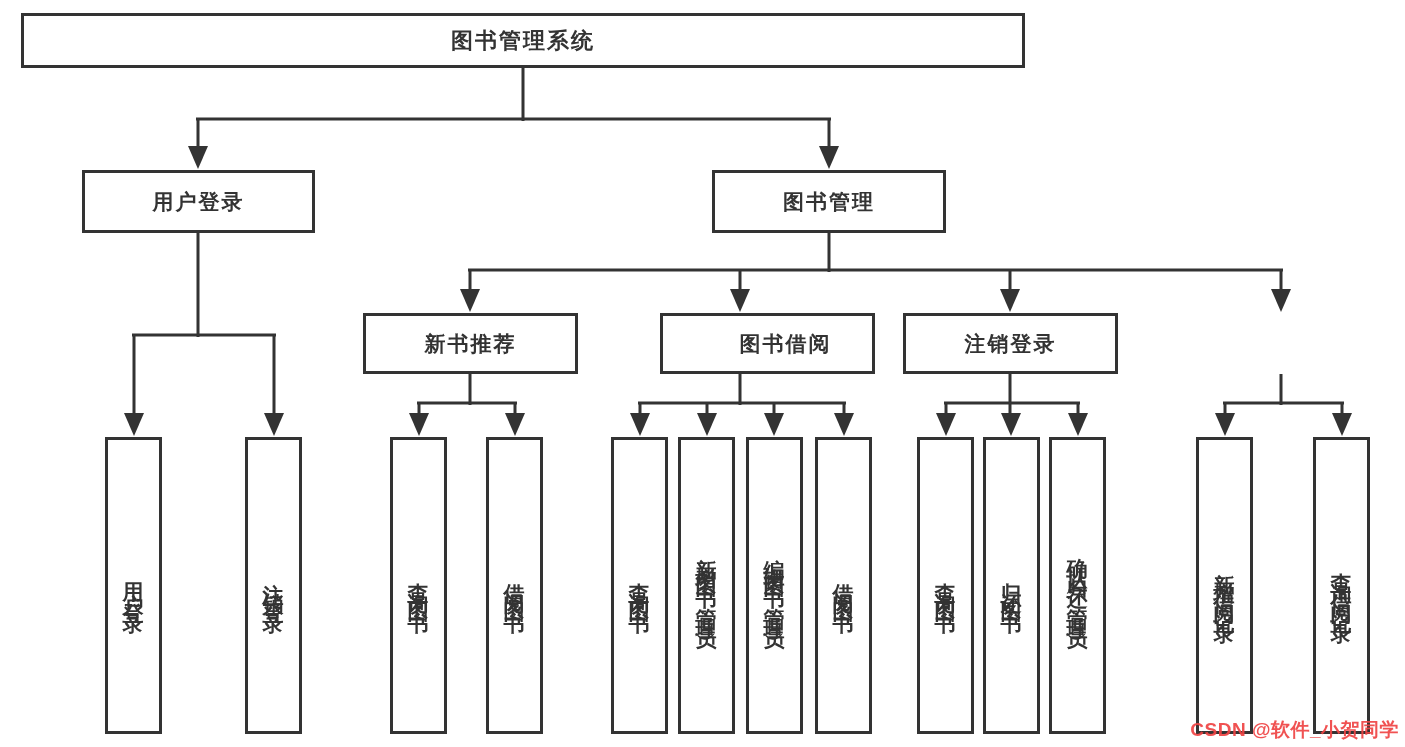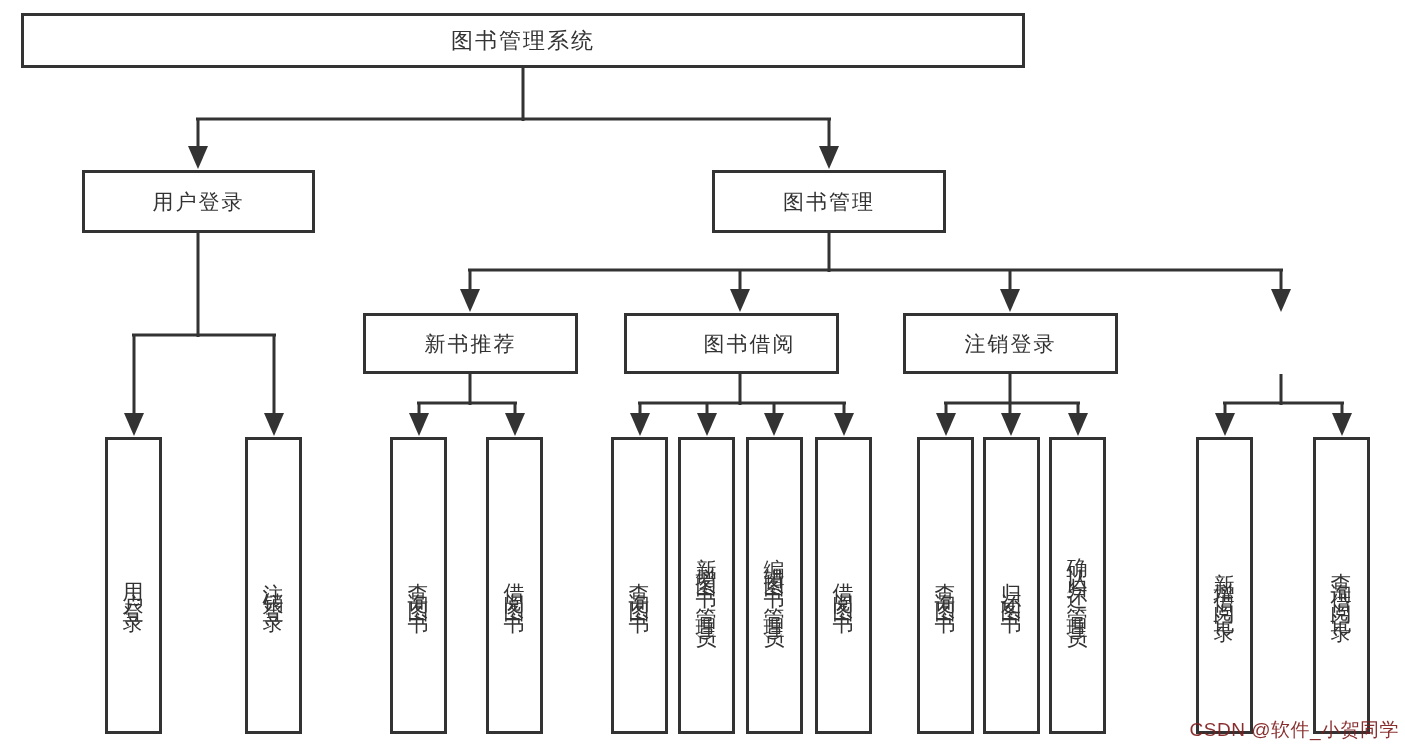--- a/index.html
+++ b/index.html
@@ -3,20 +3,21 @@
 <meta charset="utf-8">
 <style>
   html, body { margin: 0; padding: 0; background: #ffffff; }
   .stage {
     position: relative;
     width: 1405px;
     height: 747px;
     background: #ffffff;
     font-family: "Liberation Sans", sans-serif;
     overflow: hidden;
+    font-weight: bold;
   }
   #connectors {
     position: absolute;
     left: 0; top: 0;
     width: 1405px; height: 747px;
   }
   .node {
     position: absolute;
     box-sizing: border-box;
     border: 3px solid #333333;
@@ -36,21 +37,21 @@
     font-size: 21px;
     line-height: 1;
     letter-spacing: 10px;
     white-space: nowrap;
   }
   .watermark {
     position: absolute;
     right: 6px;
     bottom: 4px;
     font-size: 19px;
-    color: #7f1d1d;
+    color: #ef4444;
     opacity: 0.92;
     letter-spacing: 0.5px;
     z-index: 5;
     white-space: nowrap;
   }
 </style>
 </head>
 <body>
 
 <div class="stage">
@@ -116,21 +117,21 @@
   <div class="node h" style="left:82px; top:170px; width:233px; height:63px;">
     <span class="lbl">用户登录</span>
   </div>
   <div class="node h" style="left:712px; top:170px; width:234px; height:63px;">
     <span class="lbl">图书管理</span>
   </div>
 
   <div class="node h" style="left:363px; top:313px; width:215px; height:61px;">
     <span class="lbl">新书推荐</span>
   </div>
-  <div class="node h" style="left:624px; top:313px; width:215px; height:61px;padding-left:36px;">
+  <div class="node h" style="left:660px; top:313px; width:215px; height:61px;padding-left:36px;">
     <span class="lbl">图书借阅</span>
   </div>
   <div class="node h" style="left:903px; top:313px; width:215px; height:61px;">
     <span class="lbl">注销登录</span>
   </div>
 
   <div class="node v" style="left:105px;">
     <span class="lbl">用户登录</span>
   </div>
   <div class="node v" style="left:245px;">

